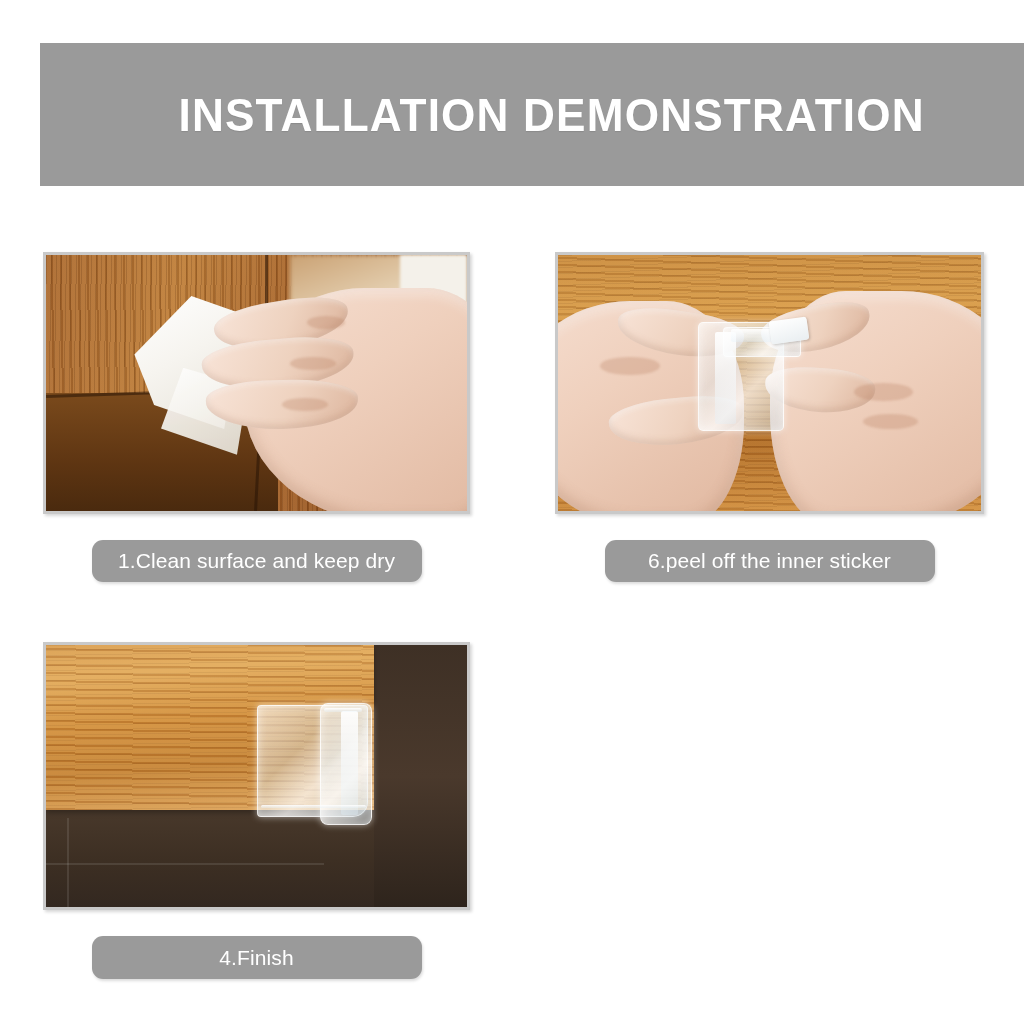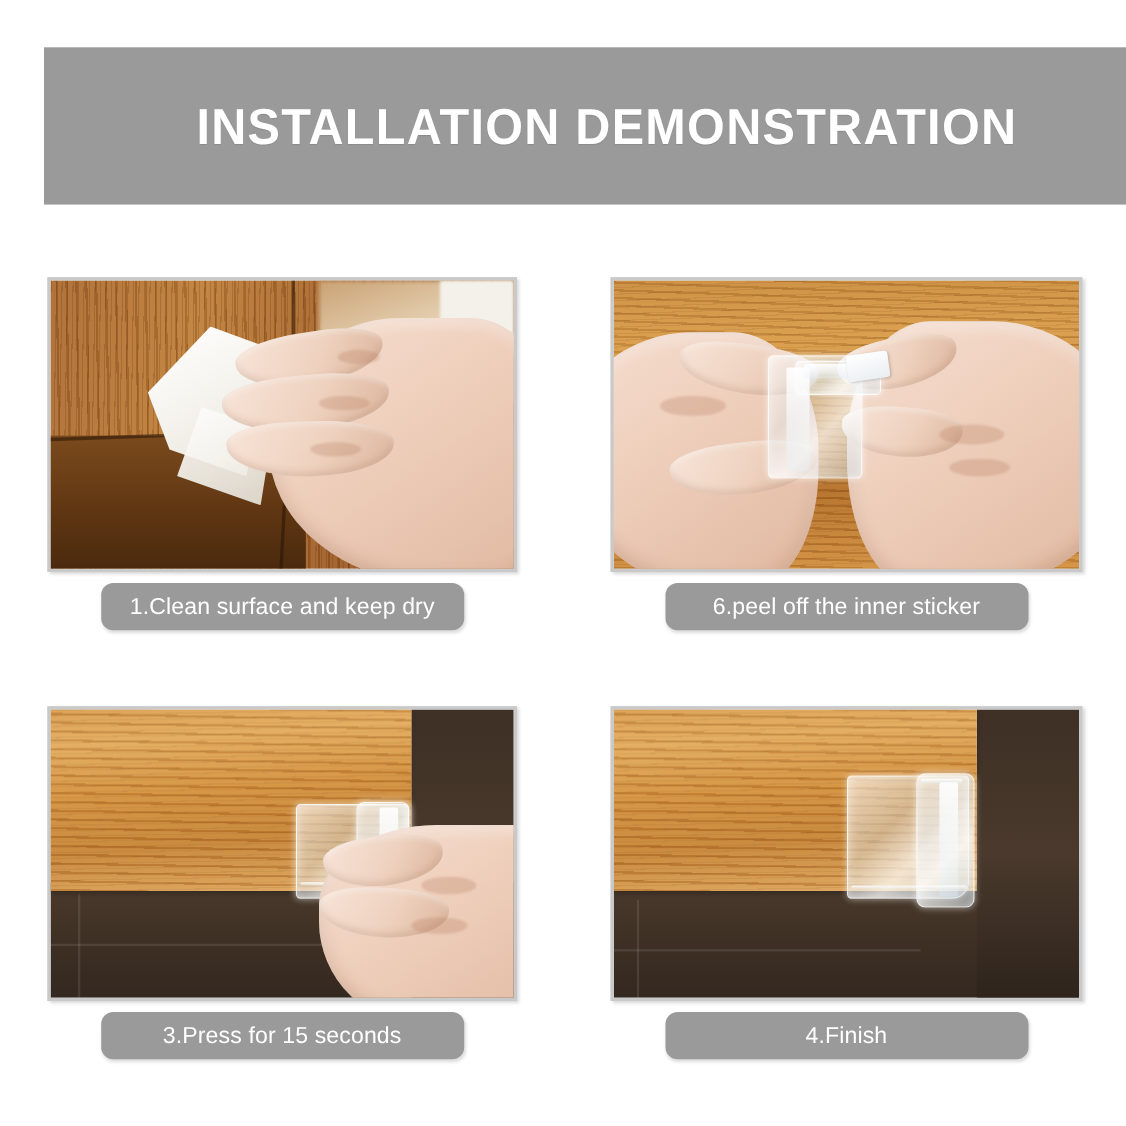--- a/index.html
+++ b/index.html
@@ -200,21 +200,21 @@
     border-radius: 2px;
   }
   .sticker-tab {
     position: absolute;
     background: linear-gradient(170deg, #ffffff 0%, #e9eef1 100%);
     box-shadow: 1px 1px 3px rgba(0,0,0,0.22);
   }
 
   
   .caption-pill {
-    margin-top: 10px;
+    margin-top: 26px;
     min-width: 330px;
     height: 43px;
     background: #9a9a9a;
     border-radius: 11px;
     display: flex;
     align-items: center;
     justify-content: center;
     padding: 0 22px;
     box-sizing: border-box;
     box-shadow: 1px 2px 3px rgba(0,0,0,0.14);
@@ -293,47 +293,20 @@
         <div class="guard-highlight" style="left:37%;top:30%;width:5%;height:36%;"></div>
         <div class="guard-highlight" style="left:41%;top:29%;width:14%;height:5%;"></div>
         <div class="sticker-tab" style="left:50%;top:25%;width:9%;height:9%;border-radius:3px;transform:rotate(-8deg);"></div>
       </div>
     </div>
     <div class="caption-pill">
       <span class="caption-text">6.peel off the inner sticker</span>
     </div>
   </div>
 
-  <div class="step-cell">
-    <div class="photo-frame">
-      <div class="photo">
-        <div class="floor-dark"></div>
-        <div class="floor-dark right-wall"></div>
-        <div class="tile-line" style="left:0;bottom:18%;width:60%;height:2px;"></div>
-        <div class="tile-line" style="left:6%;bottom:0;width:2px;height:36%;"></div>
-        <div class="wood-c"></div>
-
-        <div class="guard-body" style="left:53%;top:33%;width:24%;height:32%;
-                    border-radius:4px 4px 13px 4px;"></div>
-        <div class="guard-body" style="left:66%;top:32%;width:11%;height:38%;border-radius:7px;"></div>
-        <div class="guard-highlight" style="left:71%;top:34%;width:4%;height:33%;"></div>
-        <div class="guard-highlight" style="left:54%;top:60%;width:22%;height:3px;"></div>
-
-        <div class="hand" style="left:58%;top:40%;width:58%;height:70%;
-                    border-radius:44% 28% 20% 40% / 40% 44% 48% 52%;"></div>
-        <div class="finger" style="left:59%;top:44%;width:26%;height:17%;transform:rotate(-6deg);"></div>
-        <div class="finger" style="left:58%;top:62%;width:28%;height:17%;transform:rotate(3deg);"></div>
-        <div class="knuckle" style="left:80%;top:58%;width:12%;height:6%;"></div>
-        <div class="knuckle" style="left:78%;top:72%;width:12%;height:6%;"></div>
-      </div>
-    </div>
-    <div class="caption-pill">
-      <span class="caption-text">3.Press for 15 seconds</span>
-    </div>
-  </div>
 
   <div class="step-cell">
     <div class="photo-frame">
       <div class="photo">
         <div class="floor-dark"></div>
         <div class="floor-dark right-wall"></div>
         <div class="tile-line" style="left:0;bottom:16%;width:66%;height:2px;"></div>
         <div class="tile-line" style="left:5%;bottom:0;width:2px;height:34%;"></div>
         <div class="wood-c"></div>
 

